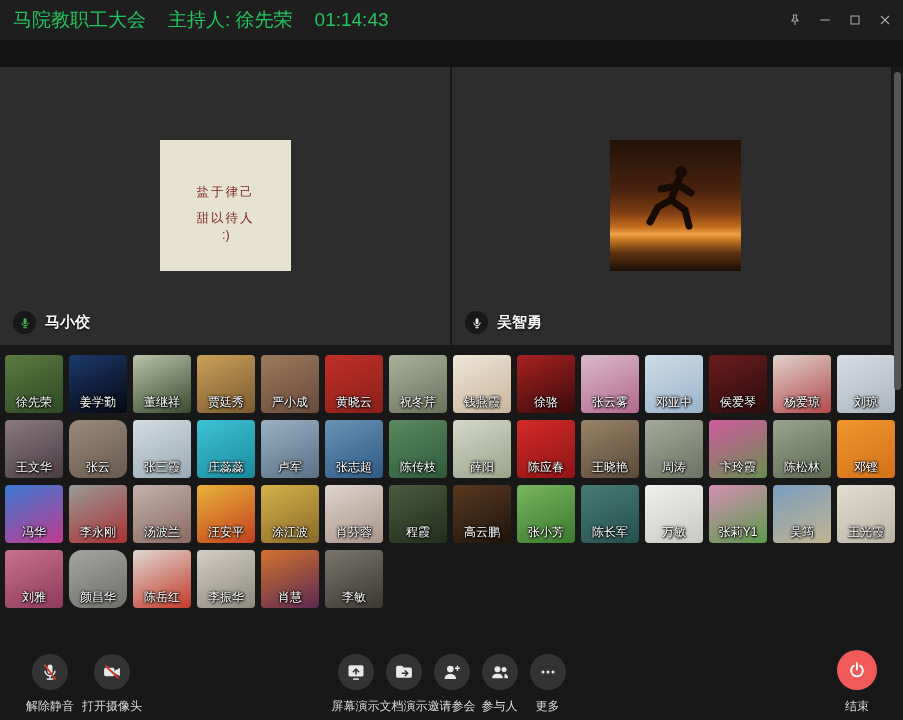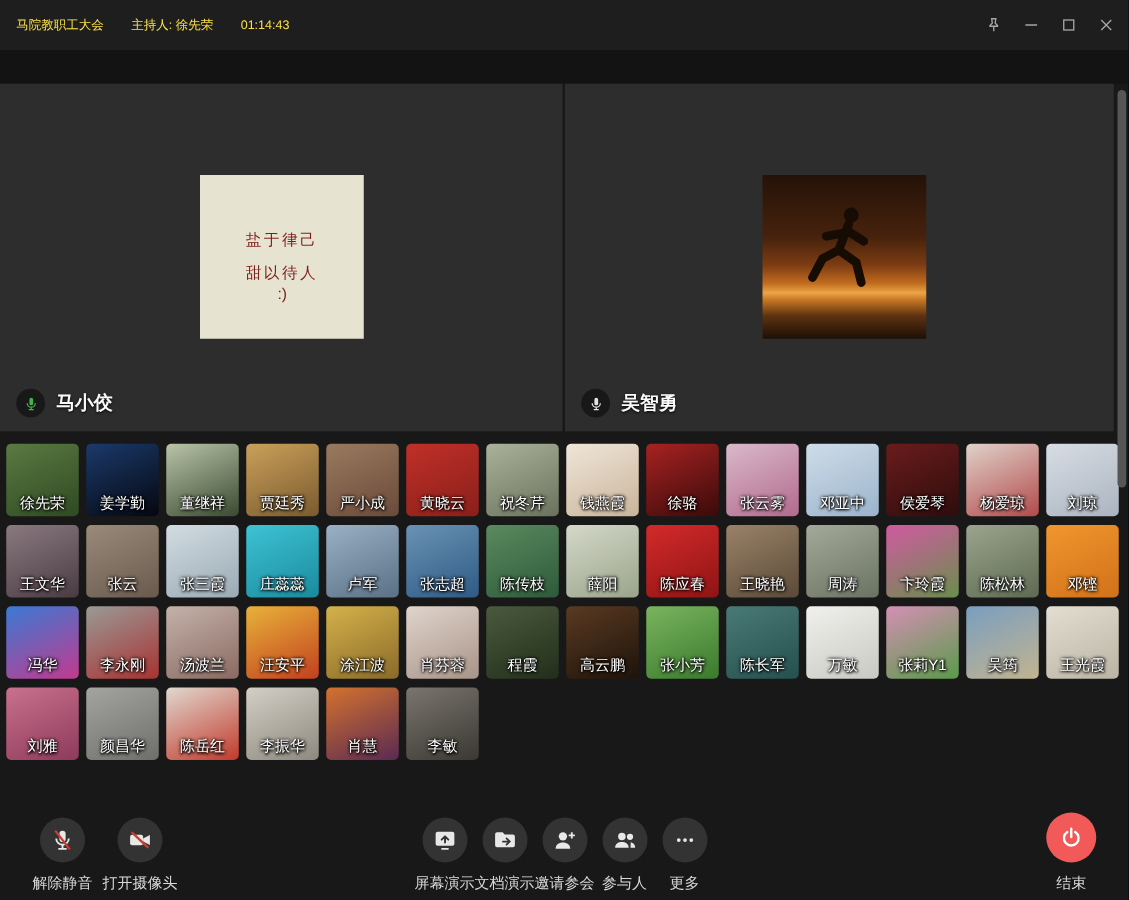--- a/index.html
+++ b/index.html
@@ -2,21 +2,21 @@
 <html><head>
 <meta charset="utf-8">
 <style>
   html,body{margin:0;padding:0;background:#000;}
   .app{position:relative;width:903px;height:720px;background:#181818;overflow:hidden;
        font-family:"Liberation Sans",sans-serif;color:#eee;}
 
   
   .titlebar{position:absolute;top:0;left:0;width:100%;height:40px;background:#1e1e1e;
             display:flex;align-items:center;box-sizing:border-box;padding-left:13px;}
-  .titlebar .seg{font-size:10px;color:#fde047;margin-right:22px;white-space:nowrap;}
+  .titlebar .seg{font-size:19px;color:#22c55e;margin-right:22px;white-space:nowrap;}
   .win-controls{position:absolute;right:6px;top:0;height:40px;display:flex;align-items:center;gap:6px;}
   .win-btn{width:24px;height:24px;display:flex;align-items:center;justify-content:center;
            background:none;border:none;color:#a6a6a6;cursor:pointer;padding:0;}
   .win-btn svg{display:block;}
 
   
   .band{position:absolute;top:40px;left:0;width:100%;height:27px;background:#131313;}
 
   
   .stage-tile{position:absolute;top:67px;height:278px;background:#2d2d2d;}
@@ -188,21 +188,21 @@
       </div>
       <div class="thumb" style="background: linear-gradient(155deg, rgb(224, 210, 202) 0%, rgb(178, 74, 74) 100%);">
         <span class="thumb-name">杨爱琼</span>
       </div>
       <div class="thumb" style="background: linear-gradient(155deg, rgb(216, 221, 228) 0%, rgb(170, 180, 192) 100%);">
         <span class="thumb-name">刘琼</span>
       </div>
       <div class="thumb" style="background: linear-gradient(155deg, rgb(138, 122, 128) 0%, rgb(74, 58, 66) 100%);">
         <span class="thumb-name">王文华</span>
       </div>
-      <div class="thumb" style="background: linear-gradient(155deg, rgb(154, 138, 122) 0%, rgb(106, 90, 78) 100%);">
+      <div class="thumb" style="background: linear-gradient(155deg, rgb(154, 138, 122) 0%, rgb(106, 90, 78) 100%); border-radius: 10px;">
         <span class="thumb-name">张云</span>
       </div>
       <div class="thumb" style="background: linear-gradient(155deg, rgb(210, 220, 226) 0%, rgb(154, 170, 180) 100%);">
         <span class="thumb-name">张三霞</span>
       </div>
       <div class="thumb" style="background: linear-gradient(155deg, rgb(62, 195, 212) 0%, rgb(26, 138, 158) 100%);">
         <span class="thumb-name">庄蕊蕊</span>
       </div>
       <div class="thumb" style="background: linear-gradient(155deg, rgb(154, 176, 196) 0%, rgb(90, 112, 132) 100%);">
         <span class="thumb-name">卢军</span>
@@ -272,21 +272,21 @@
       </div>
       <div class="thumb" style="background: linear-gradient(155deg, rgb(122, 158, 192) 0%, rgb(194, 180, 144) 100%);">
         <span class="thumb-name">吴筠</span>
       </div>
       <div class="thumb" style="background: linear-gradient(155deg, rgb(228, 222, 210) 0%, rgb(186, 180, 164) 100%);">
         <span class="thumb-name">王光霞</span>
       </div>
       <div class="thumb" style="background: linear-gradient(155deg, rgb(201, 113, 142) 0%, rgb(142, 58, 90) 100%);">
         <span class="thumb-name">刘雅</span>
       </div>
-      <div class="thumb" style="background: linear-gradient(155deg, rgb(164, 164, 160) 0%, rgb(110, 110, 106) 100%);">
+      <div class="thumb" style="background: linear-gradient(155deg, rgb(164, 164, 160) 0%, rgb(110, 110, 106) 100%); border-radius: 13px;">
         <span class="thumb-name">颜昌华</span>
       </div>
       <div class="thumb" style="background: linear-gradient(155deg, rgb(224, 216, 208) 0%, rgb(194, 58, 42) 100%);">
         <span class="thumb-name">陈岳红</span>
       </div>
       <div class="thumb" style="background: linear-gradient(155deg, rgb(212, 207, 198) 0%, rgb(142, 137, 126) 100%);">
         <span class="thumb-name">李振华</span>
       </div>
       <div class="thumb" style="background: linear-gradient(155deg, rgb(212, 114, 46) 0%, rgb(90, 42, 82) 100%);">
         <span class="thumb-name">肖慧</span>

